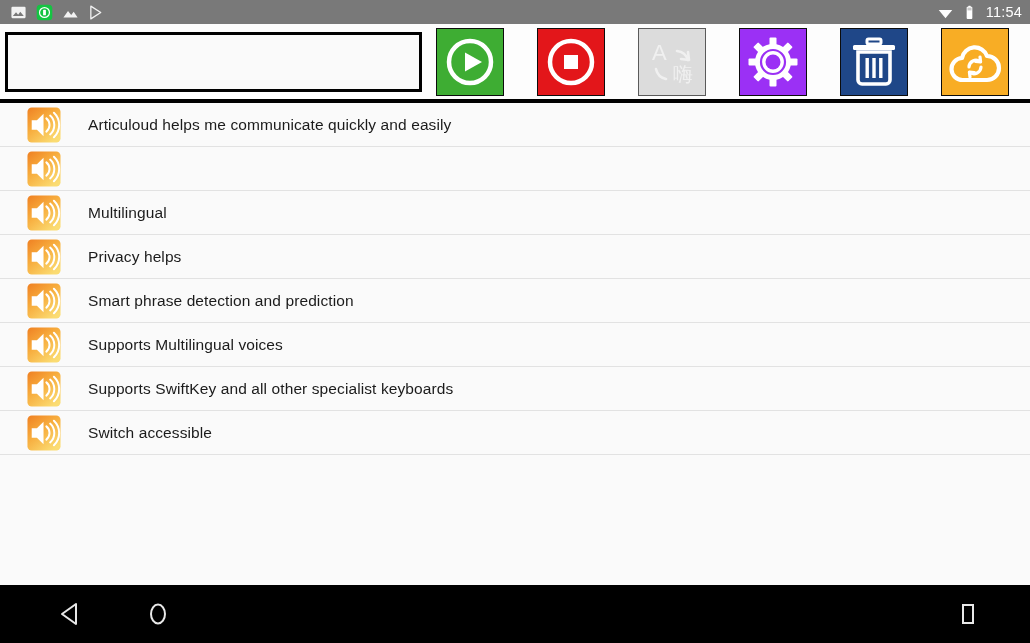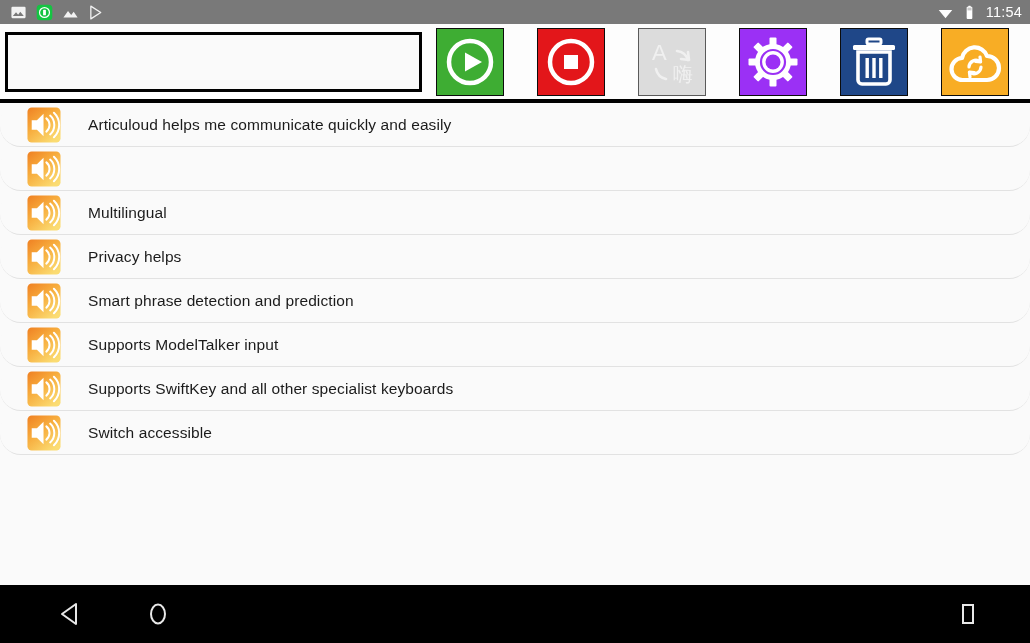--- a/index.html
+++ b/index.html
@@ -113,21 +113,20 @@
     background: #fafafa;
     overflow: hidden;
   }
   .list-row {
     height: 44px;
     display: flex;
     align-items: center;
     border-bottom: 1px solid #e2e2e2;
     background: #fafafa;
     cursor: pointer;
-    border-radius: 21px;
   }
   .row-icon-cell {
     width: 88px;
     min-width: 88px;
     display: flex;
     align-items: center;
     justify-content: center;
   }
   .spk-icon {
     width: 34px;
@@ -372,21 +371,21 @@
           <stop offset="100%" stop-color="#fbdc72"></stop>
         </linearGradient>
       </defs>
       <rect x="0.5" y="0.5" width="35" height="37" rx="4.5" fill="url(#spkgrad)"></rect>
       <path d="M5 14 h5.5 L17.5 7 v24 l-7 -7 H5 Z" fill="#ffffff"></path>
       <path d="M20.5 12 a9 9 0 0 1 0 14" fill="none" stroke="#ffffff" stroke-width="2.1" stroke-linecap="round"></path>
       <path d="M24.5 9  a13.5 13.5 0 0 1 0 20" fill="none" stroke="#ffffff" stroke-width="2.1" stroke-linecap="round"></path>
       <path d="M28.5 6  a18 18 0 0 1 0 26" fill="none" stroke="#ffffff" stroke-width="2.1" stroke-linecap="round"></path>
     </svg>
         </div>
-        <div class="row-label">Supports ModelTalker input</div>
+        <div class="row-label">Supports Multilingual voices</div>
       </div>
       <div class="list-row">
         <div class="row-icon-cell">
     <svg class="spk-icon" viewBox="0 0 36 38">
       <defs>
         <linearGradient id="spkgrad" x1="0" y1="0" x2="0.75" y2="1">
           <stop offset="0%" stop-color="#ef8022"></stop>
           <stop offset="45%" stop-color="#f7ab3c"></stop>
           <stop offset="100%" stop-color="#fbdc72"></stop>
         </linearGradient>

